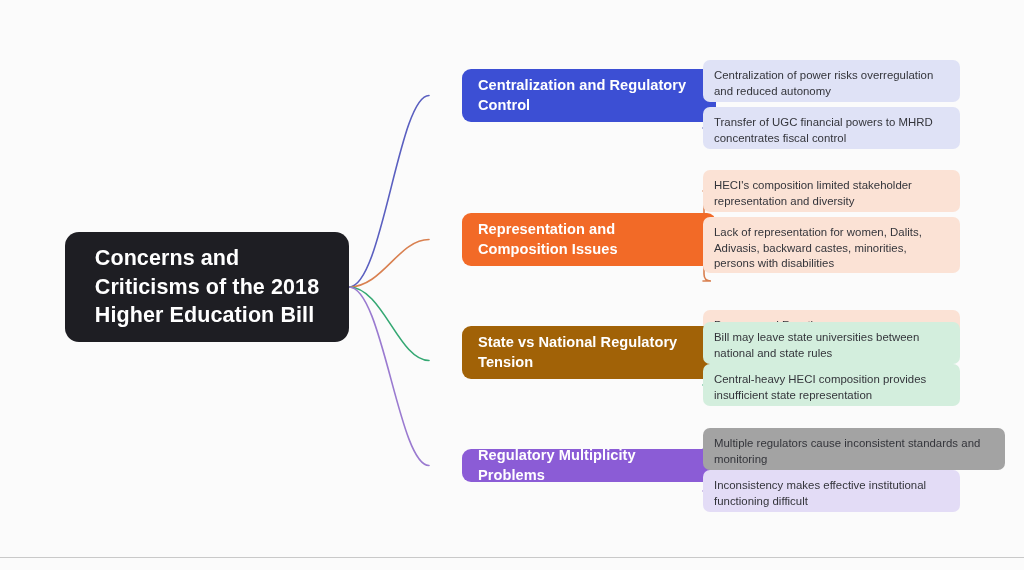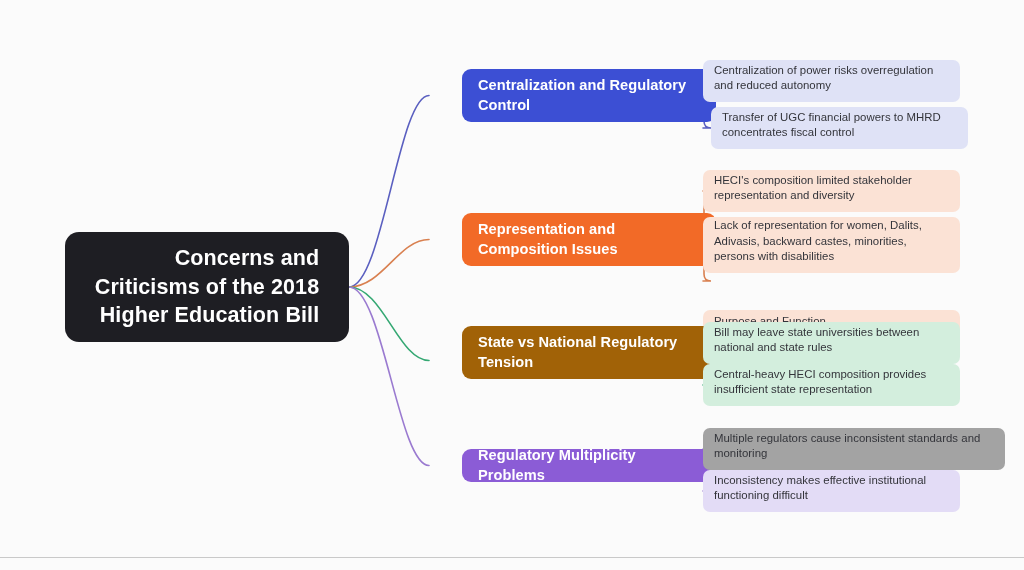--- a/index.html
+++ b/index.html
@@ -40,21 +40,21 @@
     align-items: center;
     justify-content: center;
     box-sizing: border-box;
     padding: 6px 14px;
   }
   .root-node .root-text {
     color: #ffffff;
     font-size: 21.5px;
     font-weight: bold;
     line-height: 1.33;
-    text-align: right;
+    text-align: left;
     letter-spacing: 0.1px;
     white-space: pre-line;
   }
 
   
   .branch-node {
     position: absolute;
     border-radius: 9px;
     display: flex;
     align-items: center;
@@ -70,21 +70,21 @@
     letter-spacing: 0.05px;
   }
 
   
   .leaf-card {
     position: absolute;
     border-radius: 7px;
     box-sizing: border-box;
     padding: 8px 11px;
     display: flex;
-    align-items: flex-end;
+    align-items: flex-start;
   }
   .leaf-card .leaf-text {
     color: #33343a;
     font-size: 11.4px;
     line-height: 1.38;
     letter-spacing: 0.02px;
   }
 
   
   .bottom-divider {
@@ -123,21 +123,21 @@
 Higher Education Bill</div>
   </div>
 
   <div class="bottom-divider"></div>
 <div class="branch-node" style="left: 429px; top: 69px; width: 254px; height: 53px; background: rgb(60, 79, 212);">
       <div class="branch-text">Centralization and Regulatory Control</div>
     </div>
     <div class="leaf-card" style="left: 703px; top: 60px; width: 257px; height: 42px; background: rgb(223, 226, 246);">
       <div class="leaf-text">Centralization of power risks overregulation and reduced autonomy</div>
     </div>
-    <div class="leaf-card" style="left: 703px; top: 107px; width: 257px; height: 42px; background: rgb(223, 226, 246); margin-left: 8px;">
+    <div class="leaf-card" style="left: 703px; top: 107px; width: 257px; height: 42px; background: rgb(223, 226, 246);">
       <div class="leaf-text">Transfer of UGC financial powers to MHRD concentrates fiscal control</div>
     </div>
     <div class="branch-node" style="left: 429px; top: 213px; width: 254px; height: 53px; background: rgb(242, 106, 39); justify-content: center;">
       <div class="branch-text">Representation and Composition Issues</div>
     </div>
     <div class="leaf-card" style="left: 703px; top: 170px; width: 257px; height: 42px; background: rgb(251, 226, 213);">
       <div class="leaf-text">HECI's composition limited stakeholder representation and diversity</div>
     </div>
     <div class="leaf-card" style="left: 703px; top: 217px; width: 257px; height: 56px; background: rgb(251, 226, 213);">
       <div class="leaf-text">Lack of representation for women, Dalits, Adivasis, backward castes, minorities, persons with disabilities</div>

